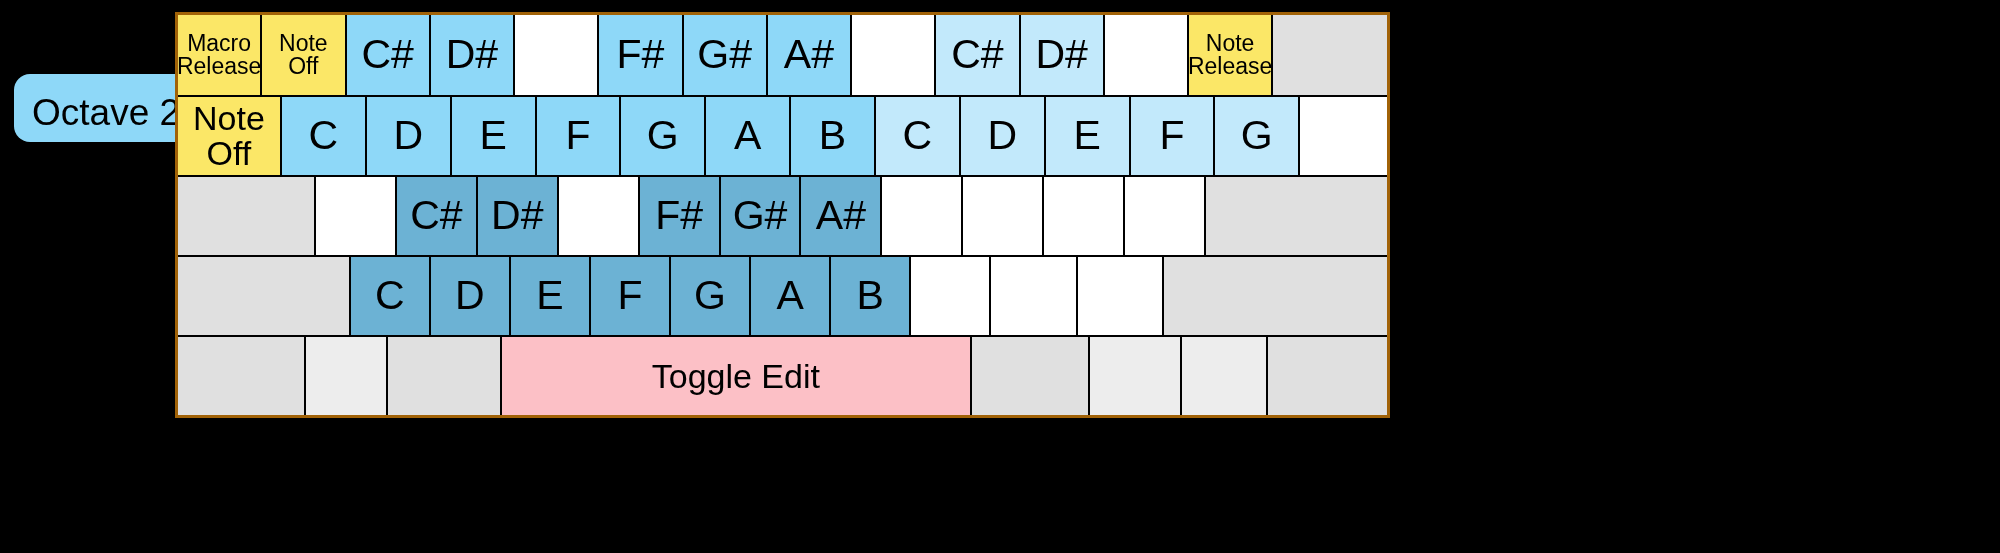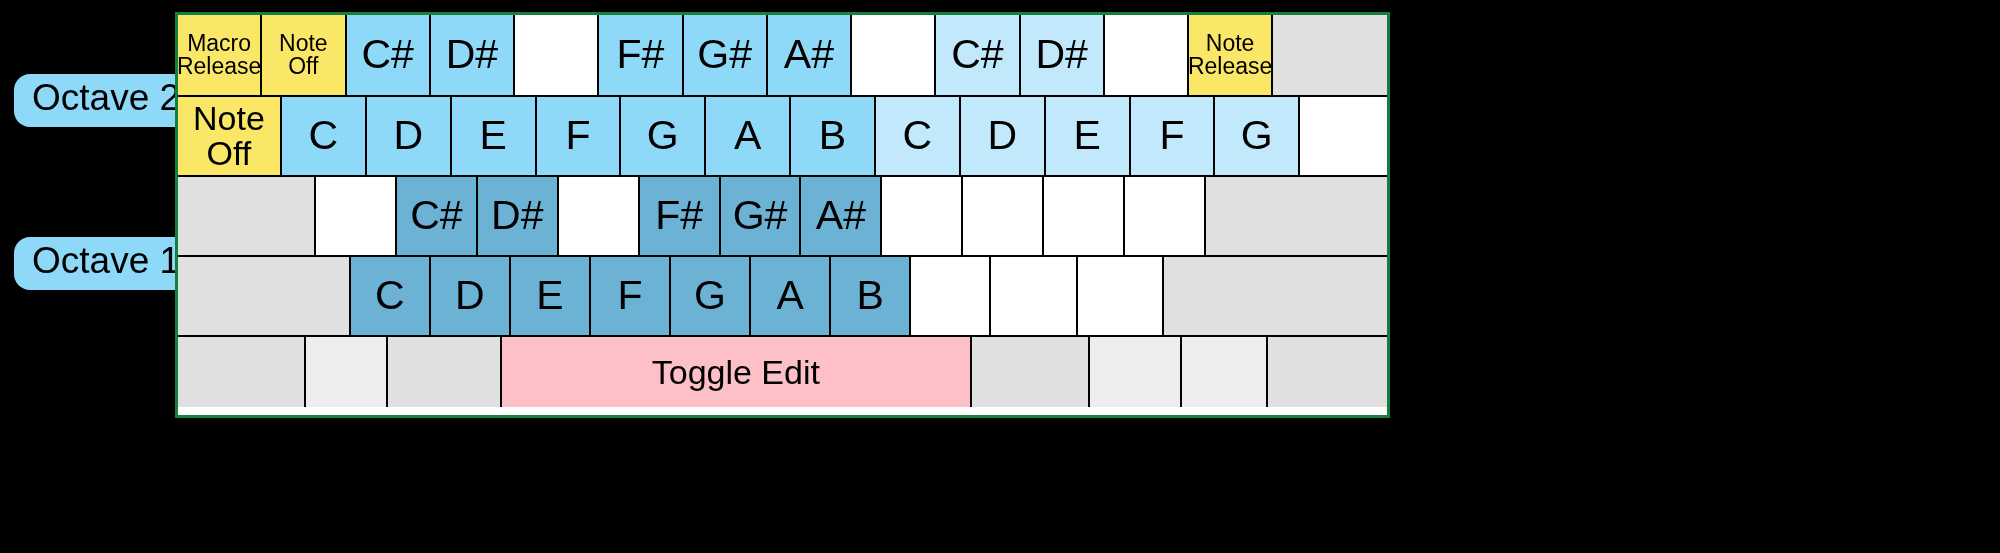--- a/index.html
+++ b/index.html
@@ -21,21 +21,21 @@
   }
 
   
   #keyboard {
     position: absolute;
     left: 175px;
     top: 12px;
     width: 1215px;
     height: 406px;
     background: #ffffff;
-    border: 3px solid #15803d;
+    border: 3px solid #a16207;
     box-sizing: border-box;
   }
   .krow {
     position: relative;
     width: 100%;
     box-sizing: border-box;
     display: flex;
     align-items: stretch;
   }
   .krow + .krow { border-top: 2px solid #000000; }
@@ -69,45 +69,44 @@
   .t-big   { font-size: 41px; }
   .t-mid   { font-size: 34px; }
   .t-two   { font-size: 23px; white-space: pre-line; }
   .t-noteoff { font-size: 34px; white-space: pre-line; }
 
   
   .r1 { height: 80px; }
   .r2 { height: 80px; }
   .r3 { height: 80px; }
   .r4 { height: 80px; }
-  .r5 { height: 72px; }
+  .r5 { height: 80px; }
 
   
   .pill {
     position: absolute;
     background: #8ed8f8;
     color: #000000;
     border-radius: 16px;
     font-size: 37px;
-    padding: 5px 18px 9px 18px;
+    padding: 20px 18px 9px 18px;
     white-space: nowrap;
     line-height: 1.05;
   }
   #pill-oct2 { left: 14px;   top: 74px;  }
   #pill-oct1 { left: 14px;   top: 237px; }
   #pill-oct3 { right: 8px;   top: 74px;  }
 </style>
 </head>
 <body>
 
 <div id="stage">
 
   <div id="pill-oct2" class="pill">Octave 2</div>
 
-  <div id="pill-oct1" class="pill">Octave 1</div>
 
 
   <div id="keyboard">
       <div class="krow r1">
         <div class="key c-yellow t-two" style="flex: 0 0 6.96864%;">Macro
 Release</div>
         <div class="key c-yellow t-two" style="flex: 0 0 6.96864%;">Note
 Off</div>
         <div class="key c-sky t-big" style="flex: 0 0 6.96864%;">C#</div>
         <div class="key c-sky t-big" style="flex: 0 0 6.96864%;">D#</div>

